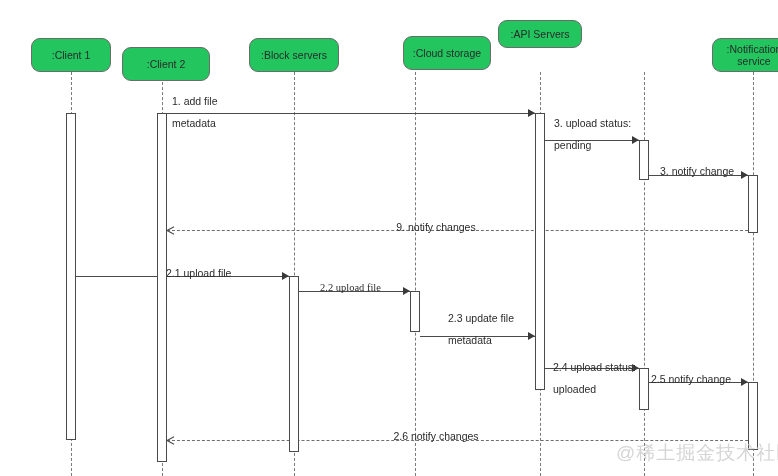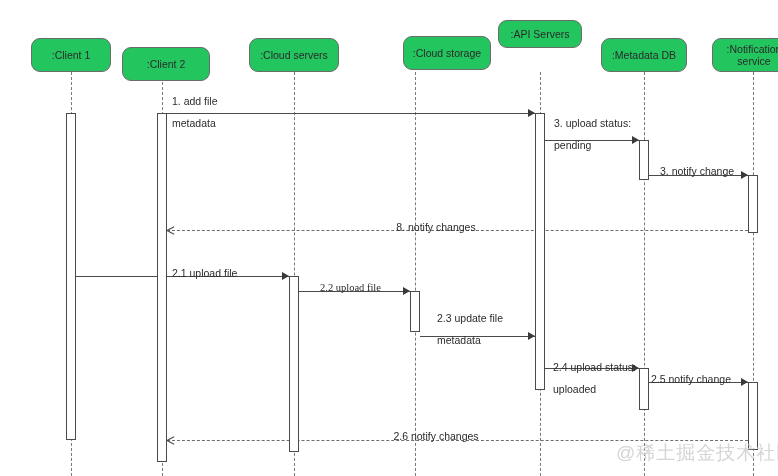--- a/index.html
+++ b/index.html
@@ -120,30 +120,30 @@
 metadata</div>
     <div class="msg-line" style="left: 545px; top: 140px; width: 94px;"></div>
     <div class="arrowhead solid-right" style="left: 632px; top: 136px;"></div>
     <div class="msg-label left" style="left: 554px; top: 112px;">3. upload status:
 pending</div>
     <div class="msg-line" style="left: 649px; top: 175px; width: 99px;"></div>
     <div class="arrowhead solid-right" style="left: 741px; top: 171px;"></div>
     <div class="msg-label left" style="left: 660px; top: 160px;">3. notify change</div>
     <div class="msg-line dotted" style="left: 167px; top: 230px; width: 581px;"></div>
     <div class="arrowhead open-left" style="left: 167px; top: 226.5px;"></div>
-    <div class="msg-label " style="left: 336px; top: 216px; width: 200px;">8. notify changes</div>
+    <div class="msg-label " style="left: 336px; top: 216px; width: 200px;">9. notify changes</div>
     <div class="msg-line" style="left: 76px; top: 276px; width: 213px;"></div>
     <div class="arrowhead solid-right" style="left: 282px; top: 272px;"></div>
-    <div class="msg-label left" style="left: 172px; top: 262px;">2.1 upload file</div>
+    <div class="msg-label left" style="left: 166px; top: 262px;">2.1 upload file</div>
     <div class="msg-line" style="left: 299px; top: 291px; width: 111px;"></div>
     <div class="arrowhead solid-right" style="left: 403px; top: 287px;"></div>
     <div class="msg-label left" style="left: 320px; top: 277px; font-family: Liberation Serif, serif;">2.2 upload file</div>
     <div class="msg-line" style="left: 420px; top: 336px; width: 115px;"></div>
     <div class="arrowhead solid-right" style="left: 528px; top: 332px;"></div>
-    <div class="msg-label left" style="left: 437px; top: 307px;">2.3 update file
+    <div class="msg-label left" style="left: 448px; top: 307px;">2.3 update file
 metadata</div>
     <div class="msg-line" style="left: 545px; top: 368px; width: 94px;"></div>
     <div class="arrowhead solid-right" style="left: 632px; top: 364px;"></div>
     <div class="msg-label left" style="left: 553px; top: 356px;">2.4 upload status:
 uploaded</div>
     <div class="msg-line" style="left: 649px; top: 382px; width: 99px;"></div>
     <div class="arrowhead solid-right" style="left: 741px; top: 378px;"></div>
     <div class="msg-label left" style="left: 651px; top: 368px;">2.5 notify change</div>
     <div class="msg-line dotted" style="left: 167px; top: 440px; width: 581px;"></div>
     <div class="arrowhead open-left" style="left: 167px; top: 436.5px;"></div>
@@ -152,20 +152,19 @@
     <div class="activation" style="left: 157px; top: 113px; height: 349px;"></div>
     <div class="activation" style="left: 289px; top: 276px; height: 176px;"></div>
     <div class="activation" style="left: 410px; top: 291px; height: 41px;"></div>
     <div class="activation" style="left: 535px; top: 113px; height: 277px;"></div>
     <div class="activation" style="left: 639px; top: 140px; height: 40px;"></div>
     <div class="activation" style="left: 639px; top: 368px; height: 42px;"></div>
     <div class="activation" style="left: 748px; top: 175px; height: 58px;"></div>
     <div class="activation" style="left: 748px; top: 382px; height: 68px;"></div>
     <div class="participant" style="left: 31px; top: 38px; width: 80px; height: 34px; white-space: pre-line;">:Client 1</div>
     <div class="participant" style="left: 122px; top: 38px; width: 88px; height: 34px; white-space: pre-line; margin-top: 9px;">:Client 2</div>
-    <div class="participant" style="left: 249px; top: 38px; width: 90px; height: 34px; white-space: pre-line;">:Cloud servers</div>
+    <div class="participant" style="left: 249px; top: 38px; width: 90px; height: 34px; white-space: pre-line;">:Block servers</div>
     <div class="participant" style="left: 371px; top: 36px; width: 88px; height: 34px; white-space: pre-line; margin-left: 32px;">:Cloud storage</div>
     <div class="participant" style="left: 498px; top: 20px; width: 84px; height: 28px; white-space: pre-line;">:API Servers</div>
-    <div class="participant" style="left: 601px; top: 38px; width: 86px; height: 34px; white-space: pre-line;">:Metadata DB</div>
     <div class="participant" style="left: 712px; top: 38px; width: 84px; height: 34px; white-space: pre-line;">:Notification
 service</div>
     <div class="watermark" style="left: 616px; top: 440px;">@稀土掘金技术社区</div>
   </div>
 
 </body></html>

